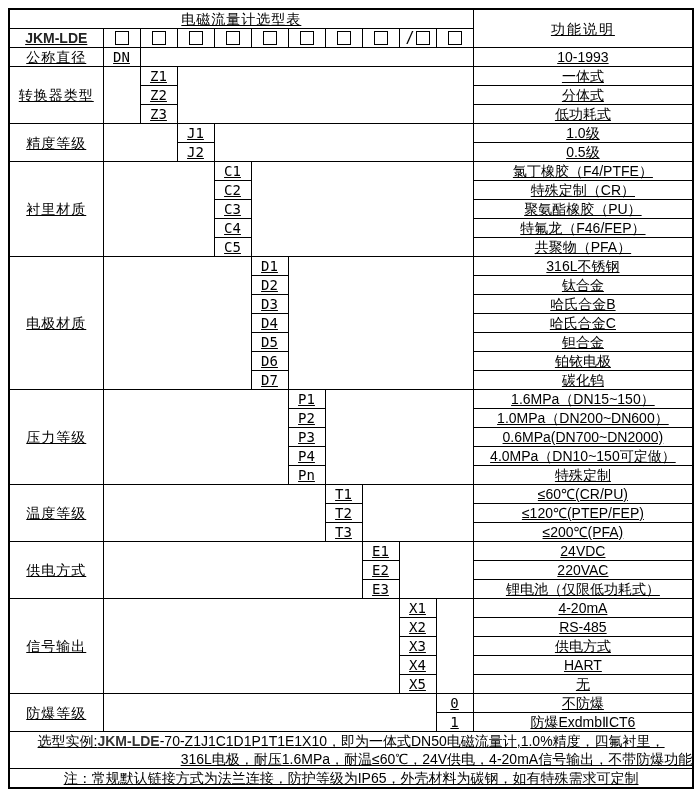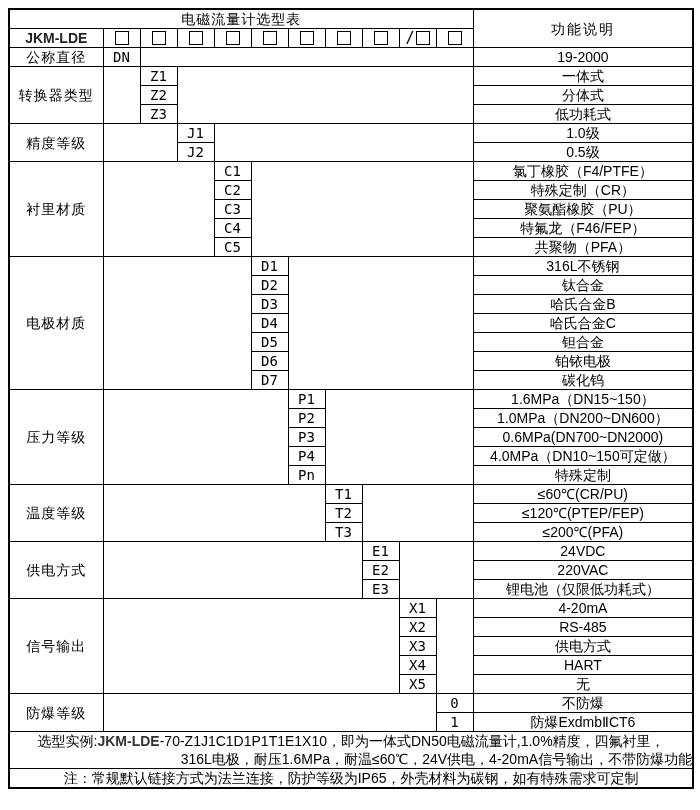--- a/index.html
+++ b/index.html
@@ -2,21 +2,21 @@
 <html><head>
 <meta charset="utf-8">
 <style>
   html, body {
     margin: 0; padding: 0;
     width: 700px; height: 810px;
     background: #ffffff;
     font-family: "Liberation Sans", sans-serif;
     color: #000000;
   }
-  #wrap { position: absolute; left: 8px; top: 8px; }
+  #wrap { position: absolute; left: 8px; top: 8px; text-decoration: underline; }
   table.sel {
     border-collapse: collapse;
     table-layout: fixed;
     width: 684px;
     border: 2px solid #000;
   }
   table.sel td {
     border: 1px solid #000;
     padding: 0;
     text-align: center;
@@ -113,21 +113,21 @@
           <td class="cb-cell"><span class="checkbox"></span></td>
           <td class="cb-cell"><span class="checkbox"></span></td>
           <td class="cb-cell"><span class="slash">/</span><span class="checkbox"></span></td>
           <td class="cb-cell"><span class="checkbox"></span></td>
         </tr>
 
       <tr>
           <td class="label-cell" rowspan="1">公称直径</td>
           <td class="code-cell code-left">DN</td>
           <td class="empty-cell" colspan="9" rowspan="1"></td>
-          <td class="desc-cell">19-2000</td>
+          <td class="desc-cell">10-1993</td>
         </tr>
         <tr>
           <td class="label-cell" rowspan="3">转换器类型</td>
           <td class="empty-cell" colspan="1" rowspan="3"></td>
           <td class="code-cell">Z1</td>
           <td class="empty-cell" colspan="8" rowspan="3"></td>
           <td class="desc-cell">一体式</td>
         </tr>
         <tr>
           <td class="code-cell">Z2</td>

